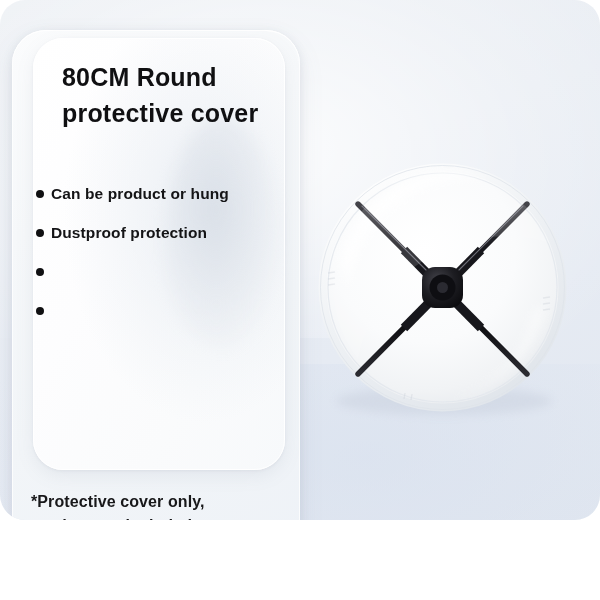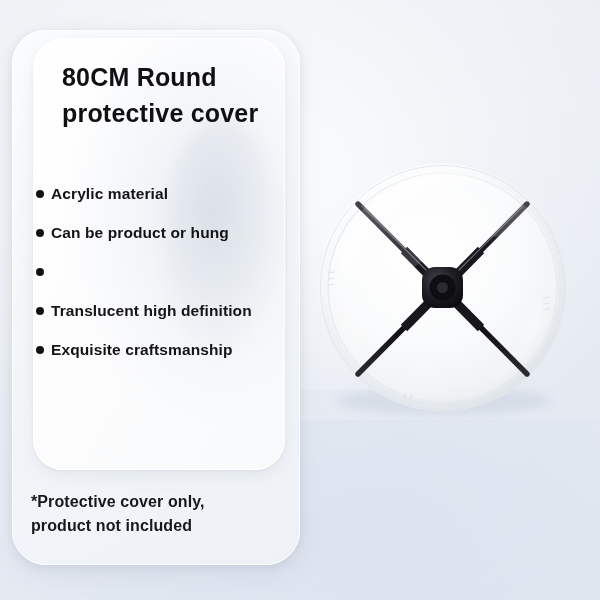--- a/index.html
+++ b/index.html
@@ -9,23 +9,24 @@
   body {
     width: 600px;
     height: 600px;
     overflow: hidden;
     font-family: "Liberation Sans", sans-serif;
   }
 
   #scene {
     position: relative;
     width: 600px;
-    height: 600px;
+    height: 520px;
     background: linear-gradient(160deg, #eef1f5 0%, #eaeef4 38%, #e6ebf3 65%, #e1e7f0 100%);
     overflow: hidden;
+    border-radius: 25px;
   }
 
   
   .bg-sheen {
     position: absolute;
     left: -10%;
     top: -25%;
     width: 120%;
     height: 90%;
     background: radial-gradient(ellipse at 45% 60%, rgba(255,255,255,0.85) 0%, rgba(255,255,255,0.25) 45%, rgba(255,255,255,0) 72%);
@@ -185,36 +186,31 @@
 
   <div class="card-outer"></div>
   <div class="card-inner"></div>
 
   <div class="title">80CM  Round
 protective cover</div>
 
   <ul class="bullets">
     <li class="bullet-row">
       <span class="bullet-dot"></span>
-      <span class="bullet-text">Acrylic material</span>
-    </li>
-    <li class="bullet-row">
-      <span class="bullet-dot"></span>
       <span class="bullet-text">Can be product or hung</span>
     </li>
     <li class="bullet-row">
       <span class="bullet-dot"></span>
-    </li>
-    <li class="bullet-row">
-      <span class="bullet-dot"></span>
-      <span class="bullet-text">Translucent high definition</span>
-    </li>
-    <li class="bullet-row">
-      <span class="bullet-dot"></span>
-      <span class="bullet-text">Exquisite craftsmanship</span>
+      <span class="bullet-text">Dustproof protection</span>
+    </li>
+    <li class="bullet-row">
+      <span class="bullet-dot"></span>
+    </li>
+    <li class="bullet-row">
+      <span class="bullet-dot"></span>
     </li>
   </ul>
 
   <div class="footnote">*Protective cover only,
  product not included</div>
 
   <div class="product">
     <svg viewBox="0 0 249 249" xmlns="http://www.w3.org/2000/svg">
       <defs>
         <radialGradient id="discFill" cx="42%" cy="34%" r="72%">

